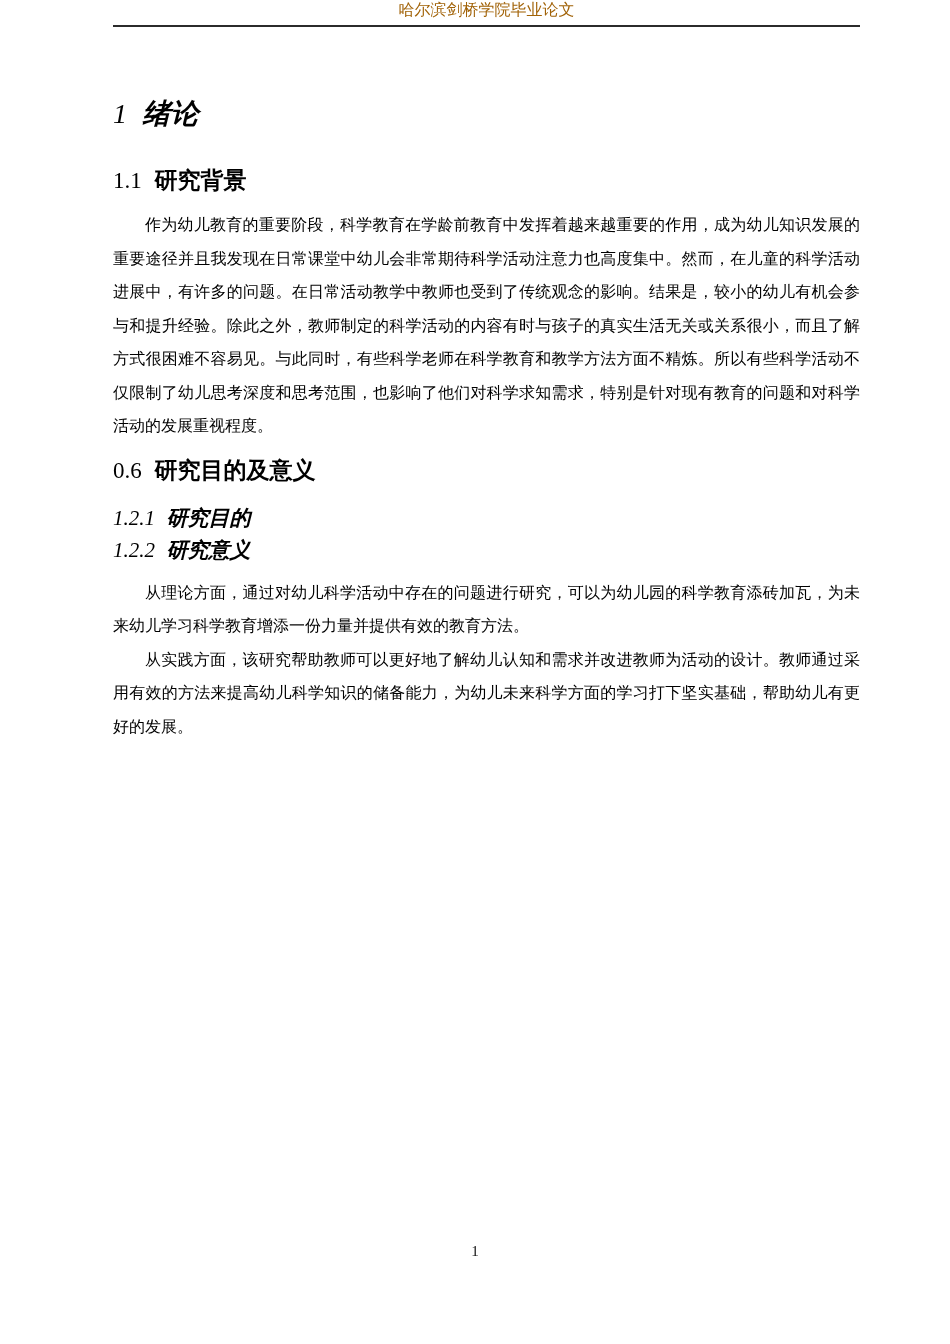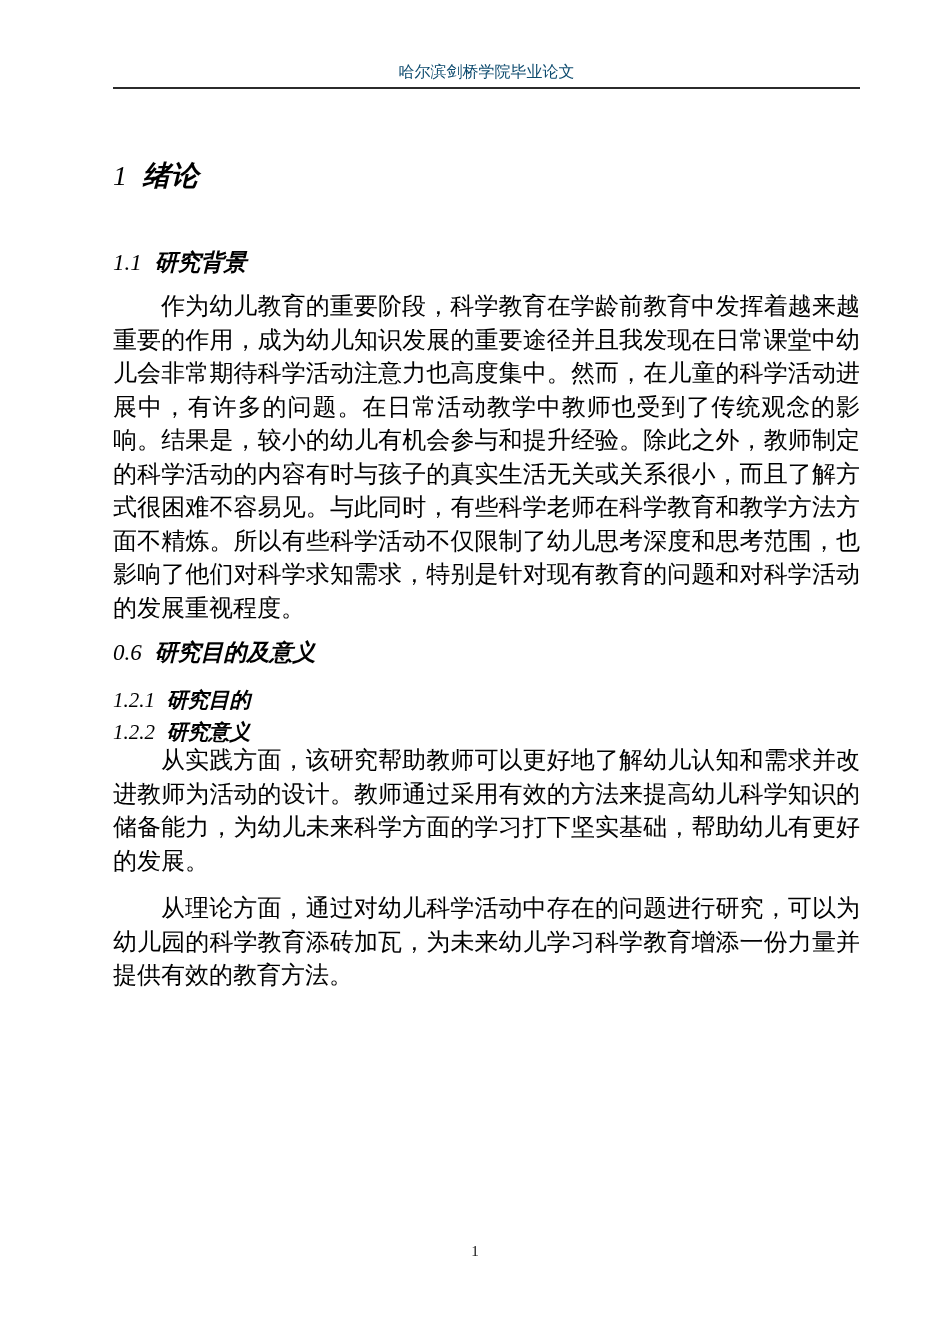--- a/index.html
+++ b/index.html
@@ -11,25 +11,24 @@
     color: #000000;
     font-family: "Liberation Serif", "DejaVu Serif", serif;
     overflow: hidden;
     box-sizing: border-box;
   }
   .content {
     margin-left: 113px;
     margin-right: 90px;
   }
   .running-header {
-    padding-top: 62px;
     text-align: center;
     font-size: 16px;
     line-height: 20px;
-    color: #0c4a6e;
+    color: #a16207;
     border-bottom: 2px solid #2b2b2b;
     padding-bottom: 5px;
     font-family: "Liberation Serif", "DejaVu Serif", serif;
   }
   .h-num {
     font-family: "Liberation Serif", "DejaVu Serif", serif;
     font-weight: normal;
     margin-right: 0.55em;
   }
   .h-title {
@@ -37,38 +36,37 @@
     font-weight: bold;
   }
   h1.chapter {
     margin: 72px 0 0 0;
     font-size: 28px;
     line-height: 30px;
     font-weight: bold;
     font-style: italic;
   }
   h2.sec {
-    margin: 58px 0 0 0;
+    margin: 38px 0 0 0;
     font-size: 23px;
     line-height: 26px;
     font-weight: bold;
-    font-style: italic;
   }
   h2.sec-12 { margin-top: 14px; }
   h3.subsec {
     margin: 22px 0 0 0;
     font-size: 21px;
     line-height: 24px;
     font-weight: bold;
     font-style: italic;
   }
   h3.subsec-122 { margin-top: 8px; }
   p.body-para {
     margin: 14px 0 0 0;
-    font-size: 24px;
+    font-size: 16px;
     line-height: 33.5px;
     text-align: justify;
     text-indent: 2em;
     font-family: "Liberation Serif", "DejaVu Serif", serif;
     color: #000000;
   }
   p.body-para.follow { margin-top: 0; }
   .page-number {
     position: absolute;
     left: 0;
@@ -106,19 +104,19 @@
 
     <h3 class="subsec">
       <span class="h-num">1.2.1</span><span class="h-title">研究目的</span>
     </h3>
 
 
     <h3 class="subsec subsec-122">
       <span class="h-num">1.2.2</span><span class="h-title">研究意义</span>
     </h3>
 
+    <p class="body-para">从理论方面，通过对幼儿科学活动中存在的问题进行研究，可以为幼儿园的科学教育添砖加瓦，为未来幼儿学习科学教育增添一份力量并提供有效的教育方法。</p>
     <p class="body-para follow">从实践方面，该研究帮助教师可以更好地了解幼儿认知和需求并改进教师为活动的设计。教师通过采用有效的方法来提高幼儿科学知识的储备能力，为幼儿未来科学方面的学习打下坚实基础，帮助幼儿有更好的发展。</p>
-    <p class="body-para">从理论方面，通过对幼儿科学活动中存在的问题进行研究，可以为幼儿园的科学教育添砖加瓦，为未来幼儿学习科学教育增添一份力量并提供有效的教育方法。</p>
 
   </div>
 
   <div class="page-number">1</div>
 </div>
 
 </body></html>

